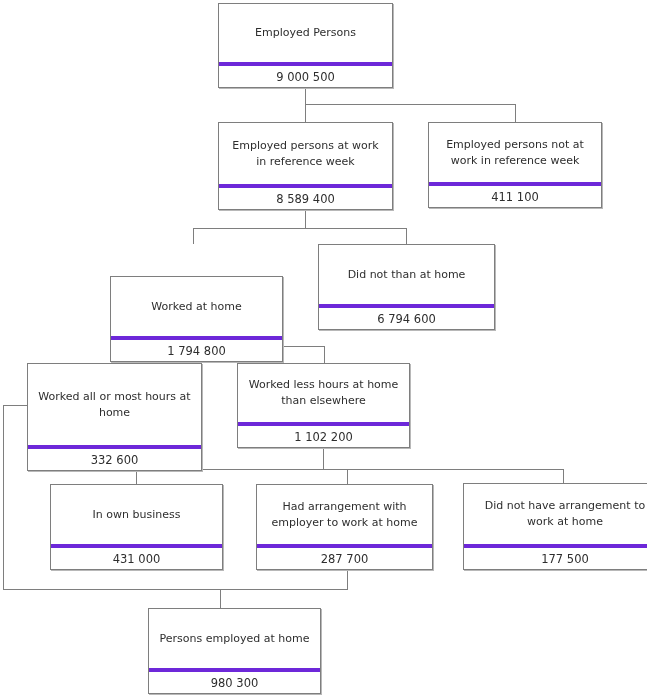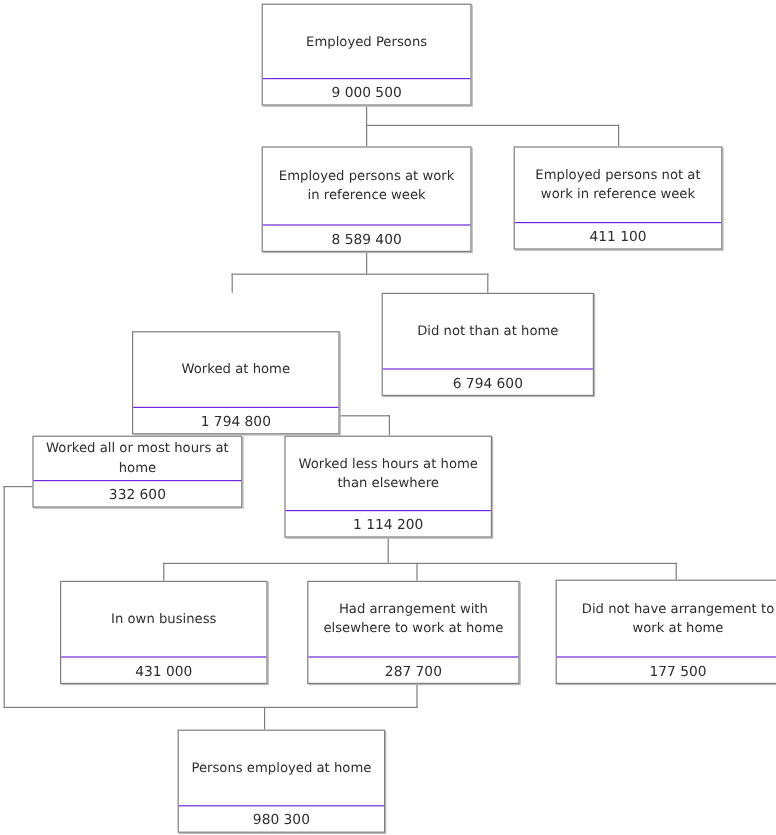--- a/index.html
+++ b/index.html
@@ -32,21 +32,21 @@
     align-items: center;
     justify-content: center;
     text-align: center;
     font-size: 11px;
     line-height: 16px;
     padding: 2px 10px;
   }
   .node-value {
     flex: 0 0 21px;
     height: 21px;
-    border-top: 1px solid #6d28d9;
+    border-top: 4px solid #6d28d9;
     display: flex;
     align-items: center;
     justify-content: center;
     text-align: center;
     font-size: 11.5px;
   }
   .ln-h {
     position: absolute;
     height: 1px;
     background: #7e7e7e;
@@ -106,37 +106,37 @@
   <div class="node" style="left:110px; top:244px; width:173px; height:86px;margin-top:32px;">
     <div class="node-label">Worked at home</div>
     <div class="node-value">1 794 800</div>
   </div>
 
   <div class="node" style="left:318px; top:244px; width:177px; height:86px;">
     <div class="node-label">Did not than at home</div>
     <div class="node-value">6 794 600</div>
   </div>
 
-  <div class="node" style="left:27px; top:363px; width:175px; height:60px;">
+  <div class="node" style="left:27px; top:363px; width:175px; height:108px;">
     <div class="node-label">Worked all or most hours at home</div>
     <div class="node-value">332 600</div>
   </div>
 
   <div class="node" style="left:237px; top:363px; width:173px; height:85px;">
     <div class="node-label">Worked less hours at home than elsewhere</div>
-    <div class="node-value">1 114 200</div>
+    <div class="node-value">1 102 200</div>
   </div>
 
   <div class="node" style="left:50px; top:484px; width:173px; height:86px;">
     <div class="node-label">In own business</div>
     <div class="node-value">431 000</div>
   </div>
 
   <div class="node" style="left:256px; top:484px; width:177px; height:86px;">
-    <div class="node-label">Had arrangement with elsewhere to work at home</div>
+    <div class="node-label">Had arrangement with employer to work at home</div>
     <div class="node-value">287 700</div>
   </div>
 
   <div class="node" style="left:463px; top:483px; width:204px; height:87px;">
     <div class="node-label">Did not have arrangement to work at home</div>
     <div class="node-value">177 500</div>
   </div>
 
   <div class="node" style="left:148px; top:608px; width:173px; height:86px;">
     <div class="node-label">Persons employed at home</div>

